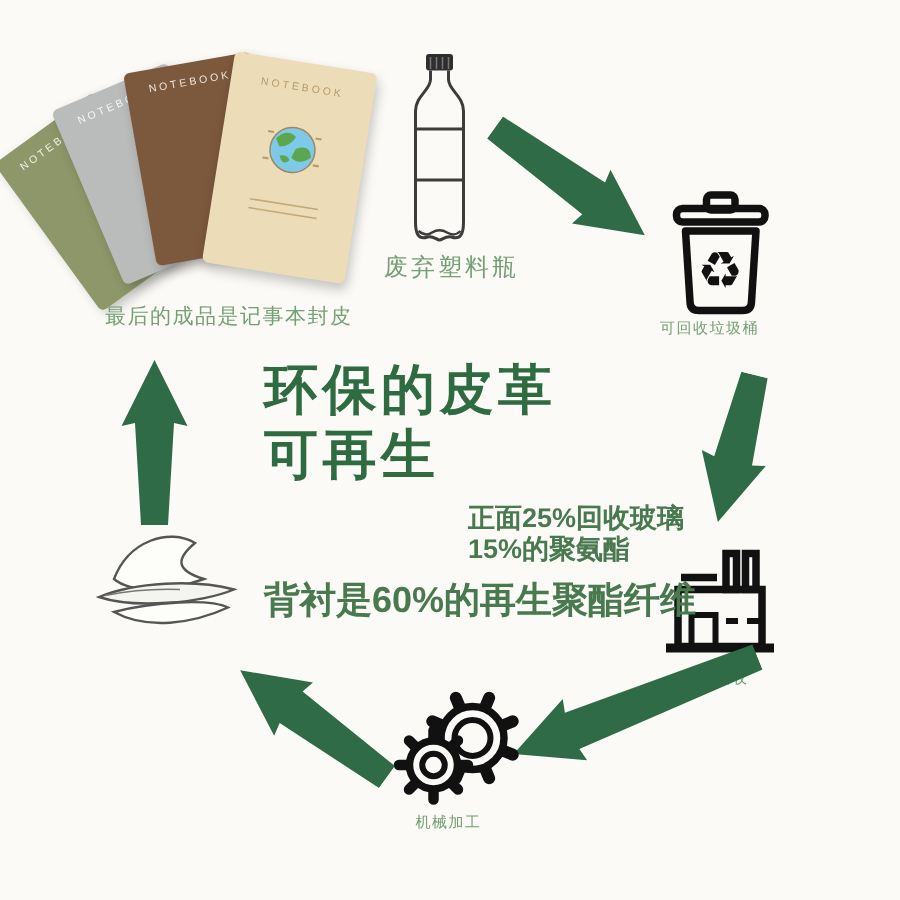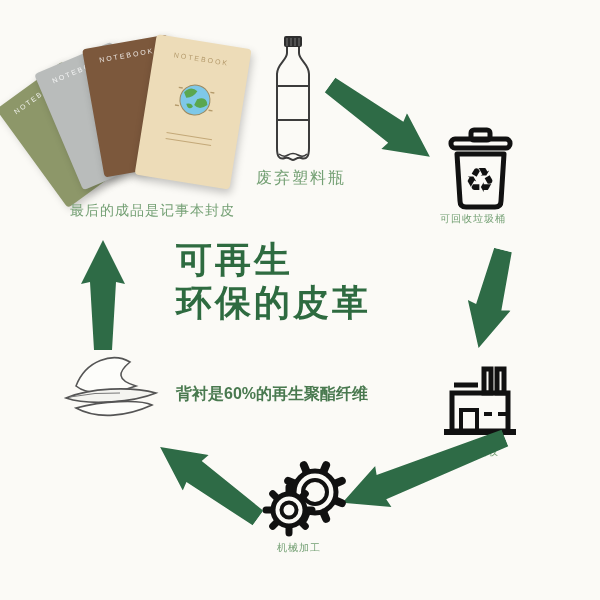--- a/index.html
+++ b/index.html
@@ -13,21 +13,21 @@
   .lbl-final{left:70px;top:202px;font-size:14px;}
   .lbl-bottle{left:256px;top:168px;font-size:16px;letter-spacing:2px;}
   .lbl-bin{left:440px;top:212px;}
   .lbl-factory{left:455px;top:445px;}
   .lbl-gears{left:277px;top:541px;text-align:center;}
   .lbl-papers{left:58px;top:427px;}
   
   .title-block{position:absolute;left:176px;top:238px;width:280px;color:var(--title_text,#2e6b40);}
   .title-line{font-weight:700;font-size:36px;line-height:43px;letter-spacing:3px;white-space:nowrap;}
   .title-side{position:absolute;left:136px;top:97px;font-size:18px;line-height:21px;font-weight:600;color:var(--subtext,#49794f);white-space:nowrap;}
-  .title-bottom{position:absolute;left:0;top:146px;font-size:16px;font-weight:600;color:var(--subtext,#49794f);white-space:nowrap;}
+  .title-bottom{position:absolute;left:0;top:146px;font-size:24px;font-weight:600;color:var(--subtext,#49794f);white-space:nowrap;}
   
   .arrow{position:absolute;height:44px;transform-origin:0 22px;}
   .arrow svg{display:block;}
   .arrow polygon{fill:var(--arrow,#2e6b46);}
   .a1{left:330px;top:63px;width:123px;transform:rotate(35.7deg);}
   .a2{left:503px;top:228px;width:101px;transform:rotate(104deg);}
   .a3{left:505px;top:416px;width:175px;transform:rotate(158.3deg);}
   .a4{left:258px;top:496px;width:121px;transform:rotate(-144deg);}
   .a5{left:103px;top:328px;width:110px;transform:rotate(-90deg);}
   
@@ -155,18 +155,22 @@
     <path d="M12,49 q25,-5 50,-4" fill="none" stroke="#777" stroke-width="1"></path>
   </svg>
 
   <div class="arrow a5">
     <svg width="110" height="44" viewBox="0 0 110 44">
         <polygon points="0,13 68,9 66,0 110,22 66,44 68,35 0,31"></polygon>
       </svg>
   </div>
 
   <div class="title-block">
+    <div class="title-line">环保的皮革</div>
     <div class="title-line">可再生</div>
-    <div class="title-line">环保的皮革</div>
+    <div class="title-side">
+      <div>正面25%回收玻璃</div>
+      <div>15%的聚氨酯</div>
+    </div>
     <div class="title-bottom">背衬是60%的再生聚酯纤维</div>
   </div>
 
 </div>
 
 </body></html>

